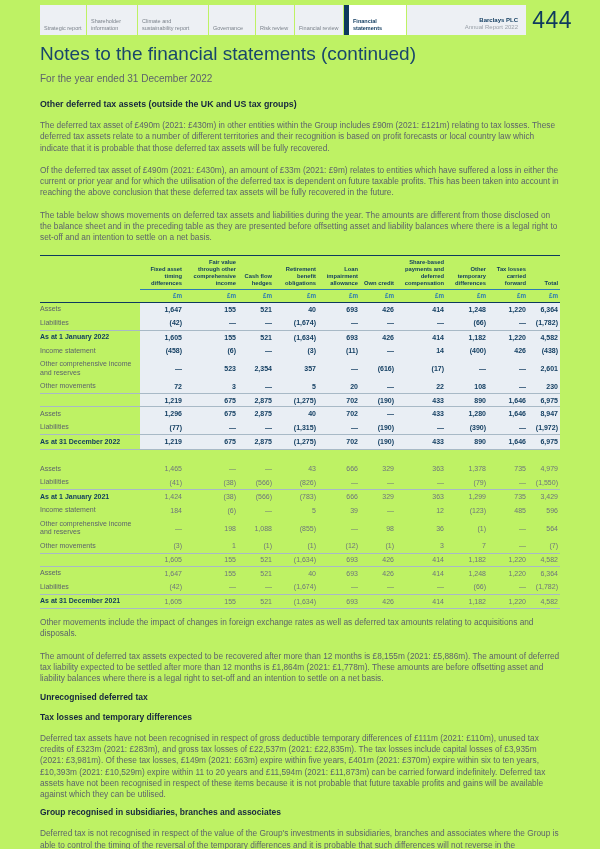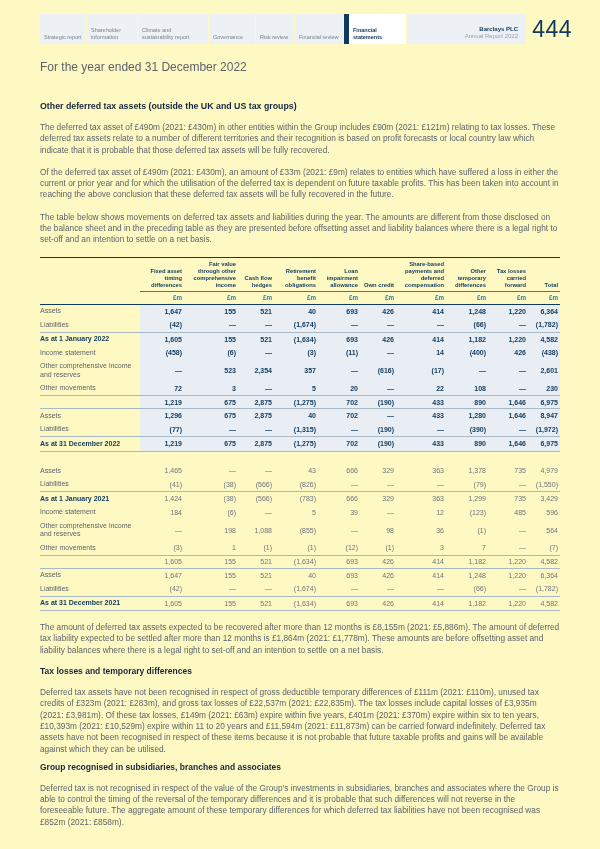--- a/index.html
+++ b/index.html
@@ -1,17 +1,17 @@
 <!DOCTYPE html>
 <html style="--navy: #0e3a5e; --blue: #2d7cb4; --tint: #e9eef4; --titleblue: #19466b; --headdark: #16263f; --bodytext: #5d636c; --gray21: #6e747c; --rule: #a8b9c6; --tabbg: #edf0f4; --tabtext: #7b828b; --brandsub: #9aa1a9;"><head>
 <meta charset="utf-8">
 <style>
   html,body{margin:0;padding:0;background:#fff;}
   body{width:600px;height:849px;font-family:"Liberation Sans",sans-serif;-webkit-font-smoothing:antialiased;}
-  .page{position:relative;width:600px;height:849px;box-sizing:border-box;padding:14px 40px;overflow:hidden;background:#fef9c3;}
+  .page{position:relative;width:600px;height:849px;box-sizing:border-box;padding:5px 40px;overflow:hidden;background:#bef264;}
 
   
   .topbar{display:flex;align-items:stretch;height:30px;margin:0 -12px 0 0;}
   .tabs{display:flex;flex:1;align-items:stretch;}
   .tab{background:var(--tabbg);margin-right:1px;display:flex;flex-direction:column;justify-content:flex-end;
        padding:3px 4px 4px;font-size:5.5px;line-height:6.5px;color:var(--tabtext);cursor:pointer;box-sizing:border-box;}
   .tab:nth-child(1){width:46px;}
   .tab:nth-child(2){width:50px;}
   .tab:nth-child(3){width:70px;}
   .tab:nth-child(4){width:46px;}
@@ -20,24 +20,24 @@
   .tab:nth-child(7){width:62px;}
   .tab.active{background:#fff;border-left:5px solid var(--navy);color:var(--navy);font-weight:bold;}
   .brand{flex:1;background:var(--tabbg);display:flex;flex-direction:column;justify-content:flex-end;align-items:flex-end;
          padding:3px 8px 4px;font-size:6px;line-height:7px;}
   .brand-name{color:var(--navy);font-weight:bold;}
   .brand-sub{color:var(--brandsub);}
   .pageno{width:46px;text-align:right;font-size:23px;line-height:30px;font-weight:400;color:var(--navy);letter-spacing:.5px;}
 
   
   .title{margin-top:8px;font-size:19px;line-height:22px;font-weight:400;color:var(--titleblue);}
-  .subtitle{margin-top:16px;font-size:12px;color:var(--bodytext);}
+  .subtitle{margin-top:8px;font-size:10px;color:var(--bodytext);}
 
   
-  .h-bold{margin-top:27px;font-size:8.8px;font-weight:bold;color:var(--headdark);}
+  .h-bold{margin-top:15px;font-size:8.8px;font-weight:bold;color:var(--headdark);}
   .para{margin-top:11px;font-size:8.3px;line-height:11.3px;color:var(--bodytext);}
   .h-sub{margin-top:7px;font-size:8.5px;font-weight:bold;color:var(--headdark);}
 
   
   table.dtable{width:520px;border-collapse:collapse;table-layout:fixed;margin-top:11px;border-top:1.5px solid var(--navy);}
   .dtable td,.dtable th{padding:2.5px 2px;box-sizing:border-box;}
   .dtable thead th{font-size:5.8px;line-height:7px;font-weight:bold;color:var(--navy);text-align:right;vertical-align:bottom;padding-top:3px;}
   .dtable thead th.num{border-bottom:1px solid var(--blue);}
   .dtable thead th.lbl{border-bottom:none;}
   .dtable tr.units td{font-size:6.3px;font-weight:bold;color:var(--blue);text-align:right;
@@ -80,20 +80,21 @@
           <span>Financial statements</span>
         </div>
         <div class="brand" id="brandcell">
         <div class="brand-name">Barclays PLC</div>
         <div class="brand-sub">Annual Report 2022</div>
       </div>
     </nav>
     <div class="pageno">444</div>
   </header>
 
+  <div class="title">Notes to the financial statements (continued)</div>
   <div class="subtitle">For the year ended 31 December 2022</div>
 
   <div class="h-bold">Other deferred tax assets (outside the UK and US tax groups)</div>
   <div class="para">The deferred tax asset of £490m (2021: £430m) in other entities within the Group includes £90m (2021: £121m) relating to tax losses. These deferred tax assets relate to a number of different territories and their recognition is based on profit forecasts or local country law which indicate that it is probable that those deferred tax assets will be fully recovered.</div>
   <div class="para">Of the deferred tax asset of £490m (2021: £430m), an amount of £33m (2021: £9m) relates to entities which have suffered a loss in either the current or prior year and for which the utilisation of the deferred tax is dependent on future taxable profits. This has been taken into account in reaching the above conclusion that these deferred tax assets will be fully recovered in the future.</div>
   <div class="para">The table below shows movements on deferred tax assets and liabilities during the year. The amounts are different from those disclosed on the balance sheet and in the preceding table as they are presented before offsetting asset and liability balances where there is a legal right to set-off and an intention to settle on a net basis.</div>
 
   <table class="dtable">
     <colgroup>
       <col style="width:100px">
@@ -400,19 +401,21 @@
           <td class="num">693</td>
           <td class="num">426</td>
           <td class="num">414</td>
           <td class="num">1,182</td>
           <td class="num">1,220</td>
           <td class="num">4,582</td>
         </tr>
       </tbody>
   </table>
 
+  <div class="para" style="margin-top:8px">Other movements include the impact of changes in foreign exchange rates as well as deferred tax amounts relating to acquisitions and disposals.</div>
   <div class="para">The amount of deferred tax assets expected to be recovered after more than 12 months is £8,155m (2021: £5,886m). The amount of deferred tax liability expected to be settled after more than 12 months is £1,864m (2021: £1,778m). These amounts are before offsetting asset and liability balances where there is a legal right to set-off and an intention to settle on a net basis.</div>
+  <div class="h-sub">Unrecognised deferred tax</div>
   <div class="h-sub" style="margin-top:10px">Tax losses and temporary differences</div>
   <div class="para">Deferred tax assets have not been recognised in respect of gross deductible temporary differences of £111m (2021: £110m), unused tax credits of £323m (2021: £283m), and gross tax losses of £22,537m (2021: £22,835m). The tax losses include capital losses of £3,935m (2021: £3,981m). Of these tax losses, £149m (2021: £63m) expire within five years, £401m (2021: £370m) expire within six to ten years, £10,393m (2021: £10,529m) expire within 11 to 20 years and £11,594m (2021: £11,873m) can be carried forward indefinitely. Deferred tax assets have not been recognised in respect of these items because it is not probable that future taxable profits and gains will be available against which they can be utilised.</div>
   <div class="h-sub">Group recognised in subsidiaries, branches and associates</div>
   <div class="para">Deferred tax is not recognised in respect of the value of the Group's investments in subsidiaries, branches and associates where the Group is able to control the timing of the reversal of the temporary differences and it is probable that such differences will not reverse in the foreseeable future. The aggregate amount of these temporary differences for which deferred tax liabilities have not been recognised was £852m (2021: £858m).</div>
 
 </div>
 
 </body></html>

